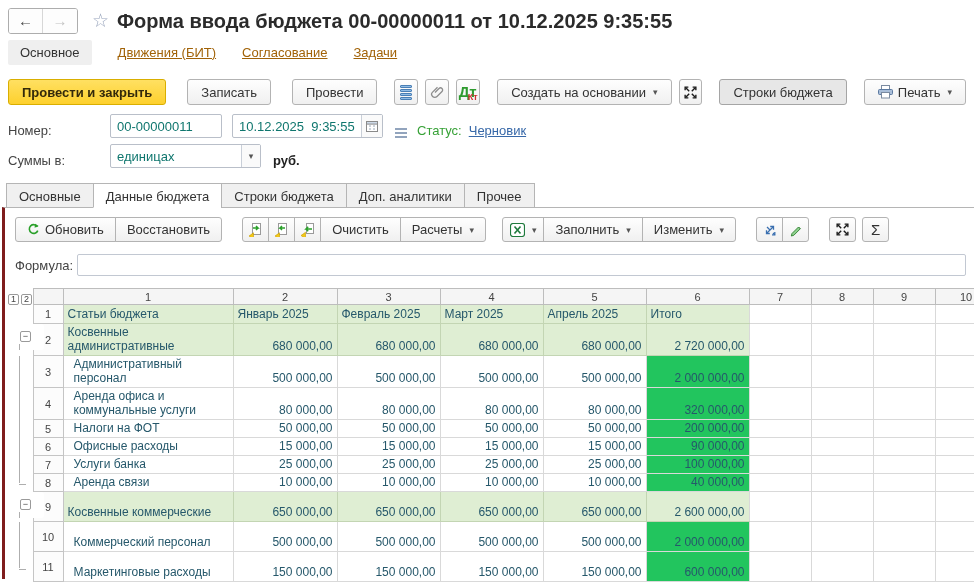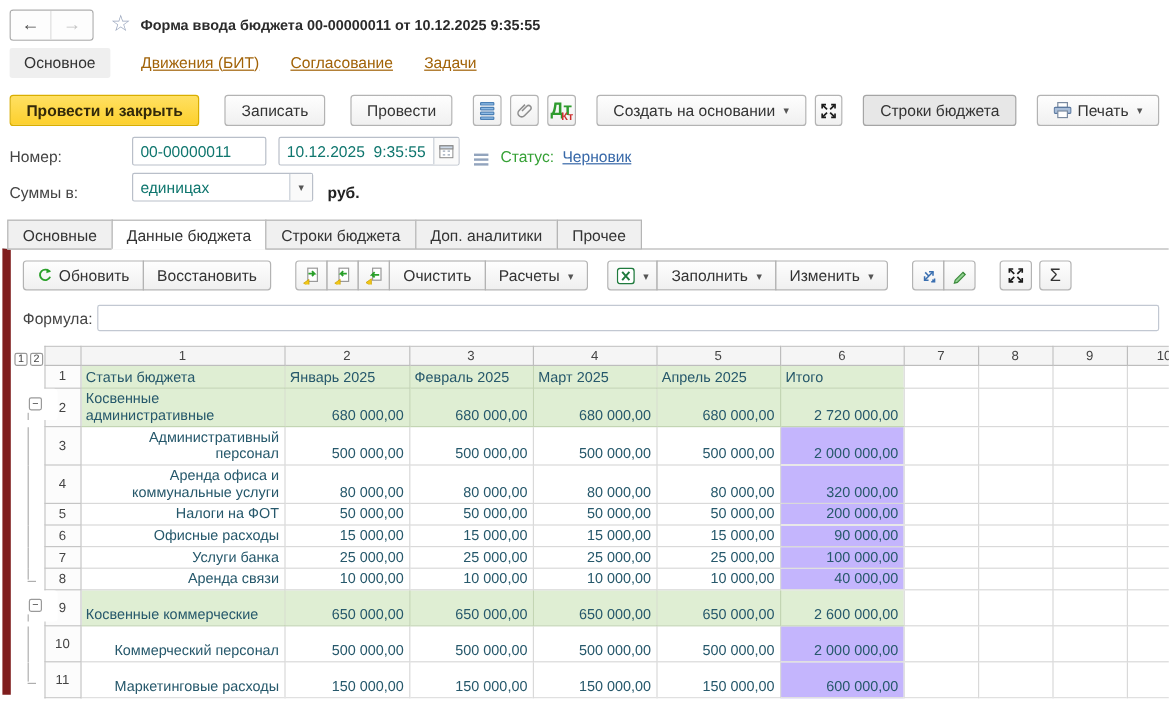--- a/index.html
+++ b/index.html
@@ -7,21 +7,21 @@
     font-family: "Liberation Sans", "DejaVu Sans", sans-serif; font-size: 13px; color: #333; }
   .app { width: 974px; height: 587px; position: relative; }
 
   
   .titlebar { display: flex; align-items: center; padding: 8px 10px 2px 8px; height: 36px; }
   .histgroup { display: inline-flex; border: 1px solid #adadad; border-radius: 3px; overflow: hidden; background: #fff; }
   .histbtn { width: 34px; height: 24px; background: #fdfdfd; border: none; font-size: 15px; cursor: pointer; line-height: 22px; }
   .histbtn.back { color: #4a4a4a; border-right: 1px solid #d7d7d7; }
   .histbtn.fwd  { color: #c3c3c3; }
   .star { font-size: 19px; color: #9aa6bd; margin: 0 8px 0 14px; line-height: 20px; }
-  .title { font-size: 12px; font-weight: bold; color: #2b2b2b; white-space: nowrap; }
+  .title { font-size: 20px; font-weight: bold; color: #2b2b2b; white-space: nowrap; }
 
   
   .navbar { display: flex; align-items: center; gap: 26px; padding: 6px 10px 8px 8px; height: 34px; }
   .navtab { background: #efefef; border-radius: 2px; padding: 5px 12px; color: #333; }
   .navlink { color: #a16207; text-decoration: underline; cursor: pointer; }
 
   
   .cmdbar { display: flex; align-items: center; gap: 7px; padding: 9px 8px 6px 8px; }
   .btn { display: inline-flex; align-items: center; justify-content: center; gap: 5px; height: 26px;
     padding: 0 13px; background: linear-gradient(#fefefe, #f0f0f0); border: 1px solid #b3b3b3;
@@ -52,21 +52,21 @@
   .listicon i { width: 12px; height: 2px; background: #92a4bd; }
   .status-label { color: #36a136; margin-right: 7px; }
   .status-link { color: #3768a8; text-decoration: underline; cursor: pointer; }
   .currency { font-weight: bold; margin-left: 12px; color: #222; }
 
   
   .tabstrip { display: flex; margin: 12px 0 0 6px; position: relative; z-index: 2; }
   .tab { padding: 5px 12px 4px; border: 1px solid #b5b5b5; background: #f0f0f0; margin-right: -1px;
     cursor: pointer; color: #333; height: 25px; }
   .tab.active { background: #fff; border-bottom: 1px solid #fff; }
-  .panel { border-top: 1px solid #b5b5b5; border-left: 7px solid #7f1d1d; margin: -1px 0 0 2px;
+  .panel { border-top: 1px solid #b5b5b5; border-left: 3px solid #7f1d1d; margin: -1px 0 0 2px;
     height: 372px; position: relative; z-index: 1; }
 
   
   .sheetbar { display: flex; align-items: center; padding: 9px 6px 6px 10px; gap: 6px; }
   .btngroup { display: inline-flex; }
   .btngroup .btn { border-radius: 0; margin-left: -1px; }
   .btngroup .btn:first-child { border-radius: 3px 0 0 3px; margin-left: 0; }
   .btngroup .btn:last-child { border-radius: 0 3px 3px 0; }
   .btn.sm { height: 25px; padding: 0 11px; }
   .btn.smicon { height: 25px; width: 27px; padding: 0; }
@@ -94,24 +94,24 @@
   .grid .colh, .grid .numh { background: #f5f5f5; border: 1px solid #bdbdbd; font-size: 11px; color: #444;
     text-align: center; height: 16px; }
   .grid .rownum { background: #fcfcfc; border: 1px solid #c5c5c5; font-size: 11px; color: #444;
     text-align: center; vertical-align: middle; }
   .grid .c { border: 1px solid #d9d9d9; font-size: 12px; color: #26586b; vertical-align: bottom;
     padding: 1px 4px 2px 4px; line-height: 14px; background: #fff; }
   .grid .val { text-align: right; white-space: nowrap; }
   .grid tr.r-titles .c { background: #dfeed3; border-color: #c3d5b3; }
   .grid tr.r-group  .c { background: #dfeed3; border-color: #c3d5b3; }
   .grid tr.r-titles .val { text-align: left; }
-  .grid tr.r-item .c.tot, .grid tr.r-item2 .c.tot { background: #c4b5fd; }
+  .grid tr.r-item .c.tot, .grid tr.r-item2 .c.tot { background: #22c55e; }
   .grid .c.empty { background: #fff !important; border-color: #d9d9d9 !important; }
   .grid .c.tot { border-right: 1px dashed #6a6a6a; }
-  .grid tr.r-item2 .label, .grid tr.r-item .label { padding-left: 10px; text-align: right; }
+  .grid tr.r-item2 .label, .grid tr.r-item .label { padding-left: 10px; }
   .grid tr.hdr { height: 16px; } .grid tr.r-titles { height: 19px; }
   .grid tr.r-group, .grid tr.r-item2 { height: 30px; }
   .grid tr.r-item { height: 16px; }
   .grid tr.pbreak .c { border-bottom: 1px dashed #6a6a6a; }
   svg { display: block; }
 </style>
 </head>
 <body>
 
 <div class="app">

